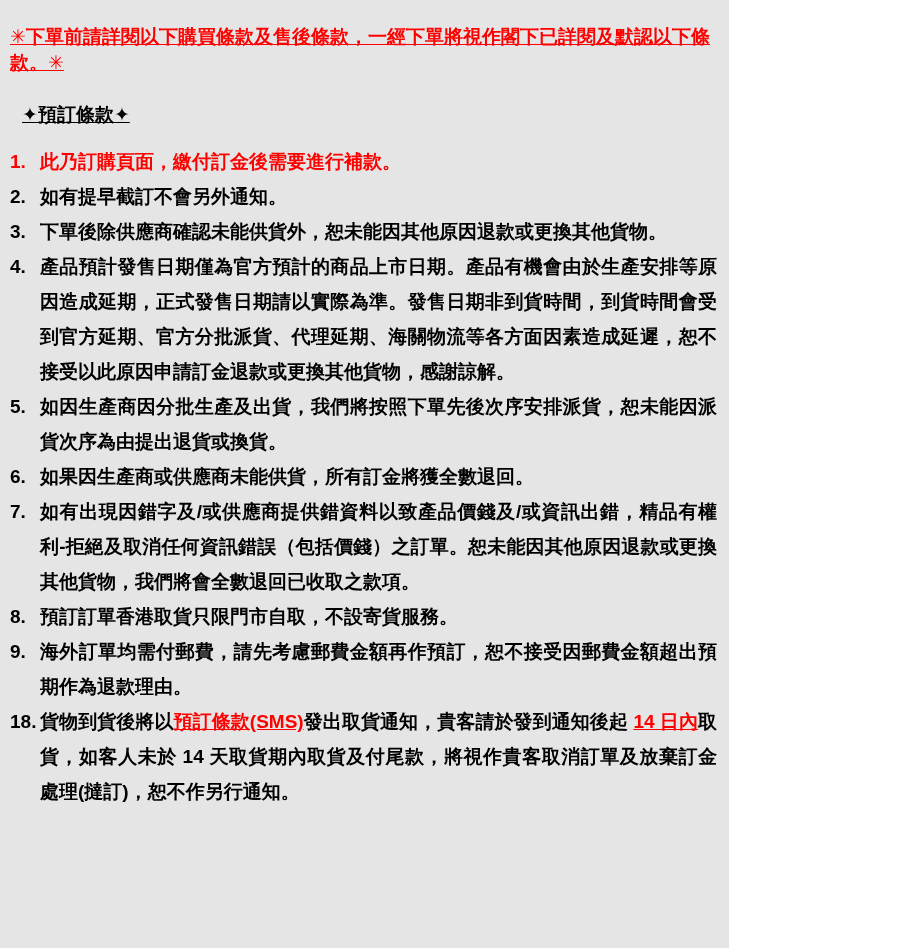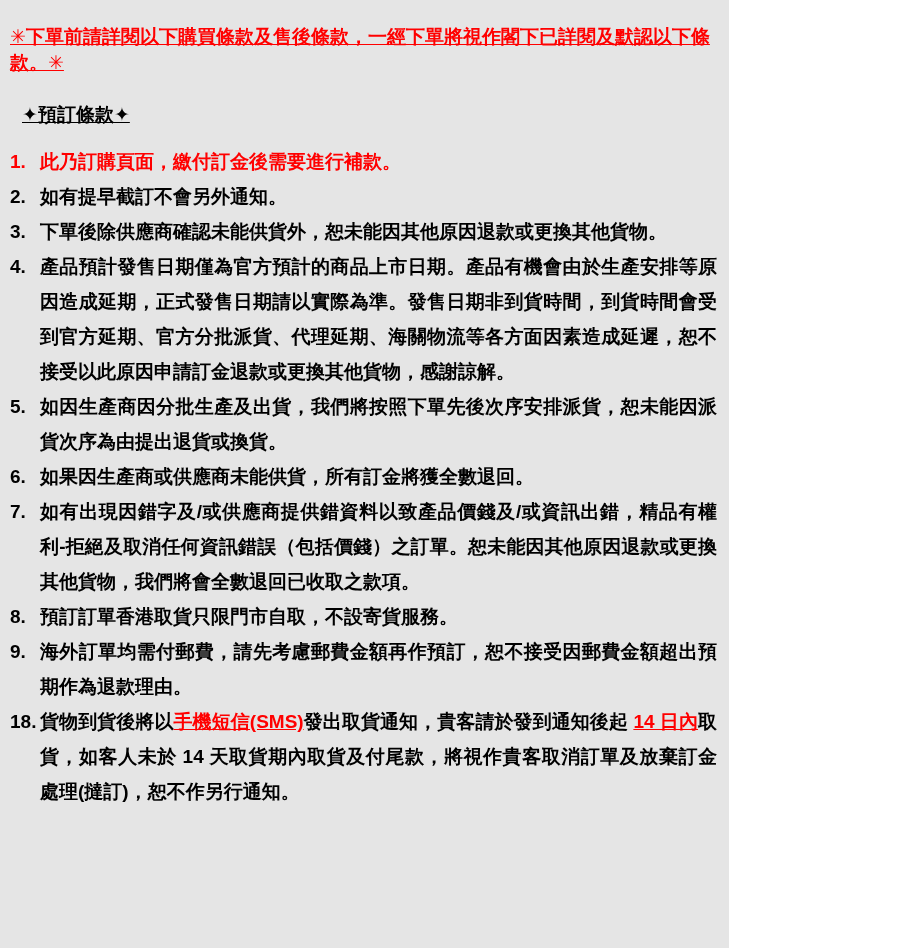--- a/index.html
+++ b/index.html
@@ -107,16 +107,16 @@
       <li class="term">
         <span class="term-num">8.</span>
         <span class="term-text"><span class="seg-normal">預訂訂單香港取貨只限門市自取，不設寄貨服務。</span></span>
       </li>
       <li class="term">
         <span class="term-num">9.</span>
         <span class="term-text"><span class="seg-normal">海外訂單均需付郵費，請先考慮郵費金額再作預訂，恕不接受因郵費金額超出預期作為退款理由。</span></span>
       </li>
       <li class="term">
         <span class="term-num">18.</span>
-        <span class="term-text"><span class="seg-normal">貨物到貨後將以</span><span class="seg-red-underline">手機短信(SMS)</span><span class="seg-normal">發出取貨通知，貴客請於發到通知後起 </span><span class="seg-red-underline">14 日內</span><span class="seg-normal">取貨，如客人未於 14 天取貨期內取貨及付尾款，將視作貴客取消訂單及放棄訂金處理(撻訂)，恕不作另行通知。</span></span>
+        <span class="term-text"><span class="seg-normal">貨物到貨後將以</span><span class="seg-red-underline">預訂條款(SMS)</span><span class="seg-normal">發出取貨通知，貴客請於發到通知後起 </span><span class="seg-red-underline">14 日內</span><span class="seg-normal">取貨，如客人未於 14 天取貨期內取貨及付尾款，將視作貴客取消訂單及放棄訂金處理(撻訂)，恕不作另行通知。</span></span>
       </li>
     </ol>
 </div>
 
 </body></html>

